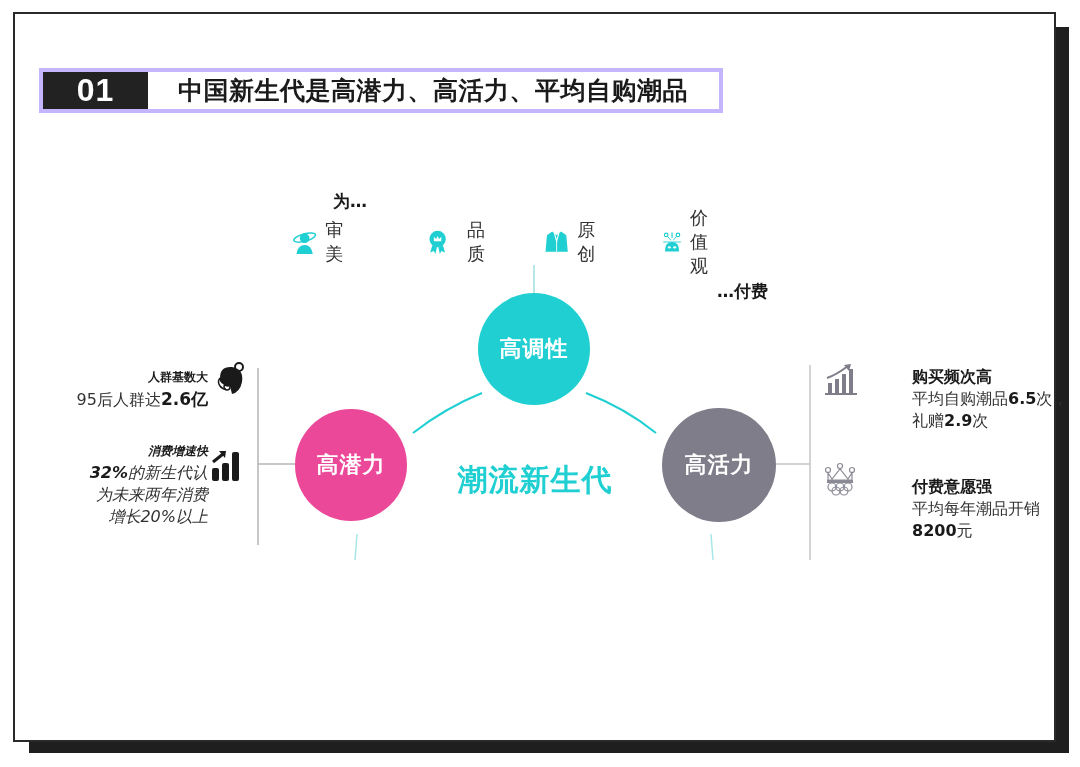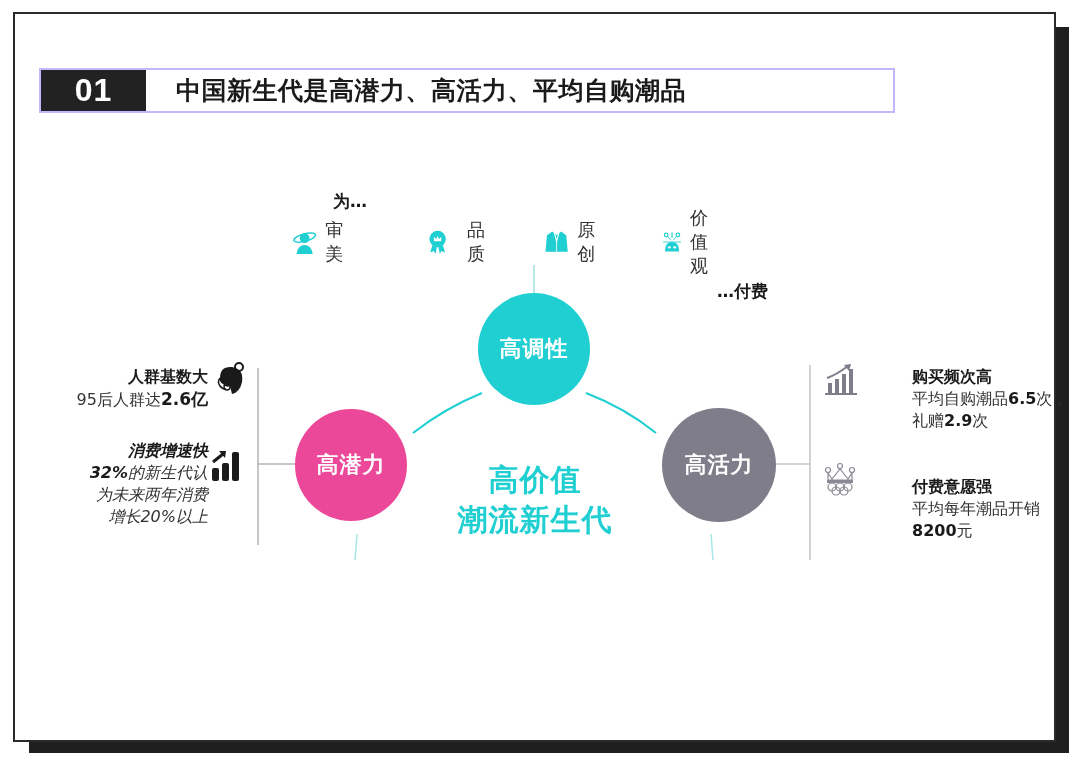--- a/index.html
+++ b/index.html
@@ -2,42 +2,42 @@
 <html><head>
 <meta charset="utf-8">
 <style>
   * { box-sizing: border-box; margin: 0; padding: 0; }
   html, body { width: 1080px; height: 767px; background: #ffffff; overflow: hidden; }
   body { position: relative; font-family: "DejaVu Sans", "Liberation Sans", sans-serif; color: #2b2b2b; }
 
   .shadow { position: absolute; left: 29px; top: 27px; width: 1040px; height: 726px; background: #1f1f1f; }
   .card { position: absolute; left: 13px; top: 12px; width: 1043px; height: 730px; background: #fff; border: 2px solid #2a2a2a; }
 
-  .header { position: absolute; left: 39px; top: 68px; width: 856px; height: 45px; border: 2px solid #c4b5fd; display: flex; }
+  .header { position: absolute; left: 39px; top: 68px; width: 684px; height: 45px; border: 4px solid #c4b5fd; display: flex; }
   .header .num { width: 105px; height: 100%; background: #222; color: #fff; font-family: "Liberation Sans", sans-serif; font-weight: bold; font-size: 32px; display: flex; align-items: center; justify-content: center; letter-spacing: 1px; }
   .header .title { flex: 1; display: flex; align-items: center; padding-left: 30px; font-size: 25px; font-weight: bold; color: #1a1a1a; letter-spacing: 0.5px; }
 
   .abs { position: absolute; }
   .wei { left: 333px; top: 190px; font-size: 17px; font-weight: bold; color: #1a1a1a; }
   .fufei { left: 717px; top: 280px; font-size: 17px; font-weight: bold; color: #1a1a1a; }
 
   .values-row { position: absolute; top: 224px; left: 292px; height: 36px; }
   .value-item { position: absolute; top: 0; display: flex; align-items: center; gap: 8px; height: 36px; }
   .value-item svg { width: 34px; height: 34px; }
   .value-item .lbl { font-size: 18px; color: #333; }
 
   .circle { position: absolute; border-radius: 50%; display: flex; align-items: center; justify-content: center; color: #fff; font-weight: bold; font-size: 22px; letter-spacing: 1px; text-align: right; }
   .c-top { left: 478px; top: 293px; width: 112px; height: 112px; background: #1fcfd2; }
   .c-left { left: 295px; top: 409px; width: 112px; height: 112px; background: #ec4899; font-family: Liberation Mono, monospace; }
   .c-right { left: 662px; top: 408px; width: 114px; height: 114px; background: #7e7d89; }
 
   .center-text { position: absolute; left: 430px; top: 460px; width: 210px; text-align: center; color: #1fcfd2; font-weight: bold; font-size: 30px; line-height: 40px; letter-spacing: 1px; }
 
   .left-col { position: absolute; right: 872px; text-align: right; }
-  .lc-title { font-size: 16px; font-weight: bold; color: #1a1a1a; line-height: 22px; }
+  .lc-title { font-size: 12px; font-weight: bold; color: #1a1a1a; line-height: 22px; }
   .lc-body { font-size: 16px; color: #333; line-height: 22px; }
   .b { font-weight: bold; color: #1a1a1a; }
 
   .right-col { position: absolute; left: 912px; }
   .rc-title { font-size: 16px; font-weight: bold; color: #1a1a1a; line-height: 22px; }
   .rc-body { font-size: 16px; color: #333; line-height: 22px; width: 170px; }
 
   .icon-abs { position: absolute; }
   svg.diagram { position: absolute; left: 0; top: 0; width: 1080px; height: 767px; pointer-events: none; }
 </style>
@@ -107,21 +107,20 @@
     </svg>
     <span class="lbl">价值观</span>
   </div>
 </div>
 
 <div class="circle c-top">高调性</div>
 <div class="circle c-left">高潜力</div>
 <div class="circle c-right">高活力</div>
 
 <div class="center-text">
-  <div>高价值</div>
   <div>潮流新生代</div>
 </div>
 
 <div class="left-col" style="top:366px;">
   <div class="lc-title">人群基数大</div>
   <div class="lc-body"><span>95后人群达</span><span class="b" style="font-size:17px;">2.6亿</span></div>
 </div>
 <svg class="icon-abs" style="left:214px; top:362px; width:32px; height:36px;" viewBox="0 0 32 36">
   <circle cx="25" cy="5" r="4" fill="none" stroke="#1a1a1a" stroke-width="2"></circle>
   <path d="M6 16 Q 6 4 18 5 Q 30 7 28 20 Q 26 30 18 32 L 16 24 Q 12 26 9 22 Q 5 20 6 16 Z" fill="#1a1a1a"></path>

